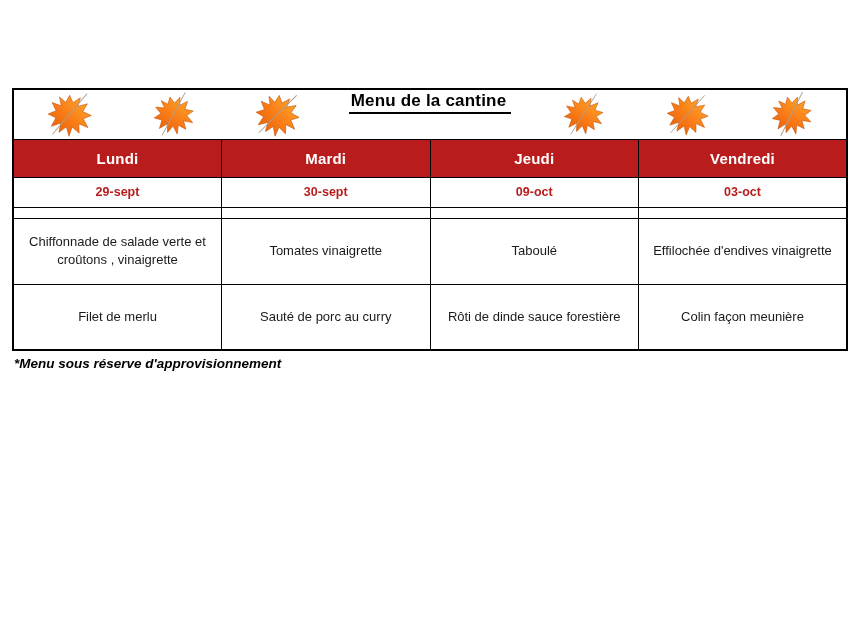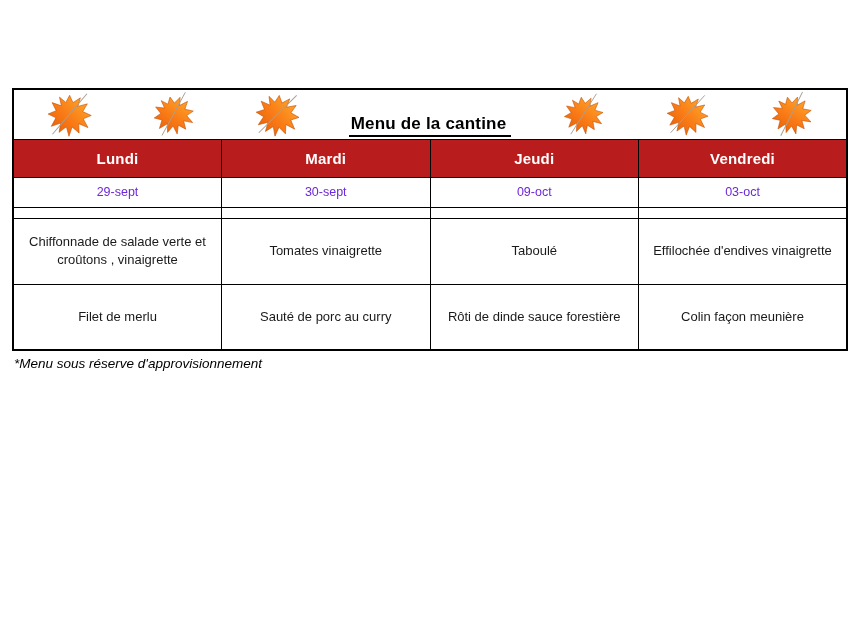--- a/index.html
+++ b/index.html
@@ -9,47 +9,47 @@
     font-family:"Liberation Sans","DejaVu Sans",sans-serif; color:#000;
   }
   .menu-wrap { position:absolute; left:12px; top:88px; width:836px; }
   table.menu-table {
     border-collapse:collapse; width:100%; table-layout:fixed;
     border:2px solid #000;
   }
   .menu-table td, .menu-table th { border:1px solid #000; text-align:center; vertical-align:middle; }
   
   td.title-cell { height:50px; border-bottom:1px solid #000; }
-  .title-flex { display:flex; align-items:flex-end; justify-content:space-between; padding:0 22px; }
+  .title-flex { display:flex; align-items:flex-start; justify-content:space-between; padding:0 22px; }
   .page-title {
     font-weight:bold; font-size:17px; letter-spacing:0.2px; white-space:nowrap;
     border-bottom:2px solid #000; padding:0 5px 1px 2px;
   }
   .leaf { width:66px; height:46px; display:block; }
   .l1 { transform:rotate(2deg); }
   .l2 { transform:rotate(-10deg) scale(0.92); }
   .l3 { transform:rotate(7deg); }
   .l4 { transform:rotate(-6deg) scale(0.9); }
   .l5 { transform:rotate(4deg) scale(0.95); }
   .l6 { transform:rotate(-12deg) scale(0.92); }
   
   th.day {
     background:#b91c1c; color:#ffffff; font-size:15px; font-weight:700;
     height:38px; letter-spacing:0.2px;
   }
   
-  td.date { color:#6d28d9; font-weight:400; font-size:12.5px; height:30px;margin-left:29px; }
+  td.date { color:#b91c1c; font-weight:700; font-size:12.5px; height:30px;margin-left:29px; }
   
   tr.spacer td { height:11px; padding:0; }
   
   td.dish { height:66px; font-size:13px; color:#1a1a1a; padding:4px 10px; line-height:1.35; }
   
   .footnote {
     margin-top:5px; padding-left:2px;
-    font-weight:400; font-style:italic; font-size:13.5px; color:#000;
+    font-weight:700; font-style:italic; font-size:13.5px; color:#000;
   }
 </style>
 </head>
 <body>
 
 <div class="menu-wrap">
   <table class="menu-table">
     <tbody>
 
       <tr>

